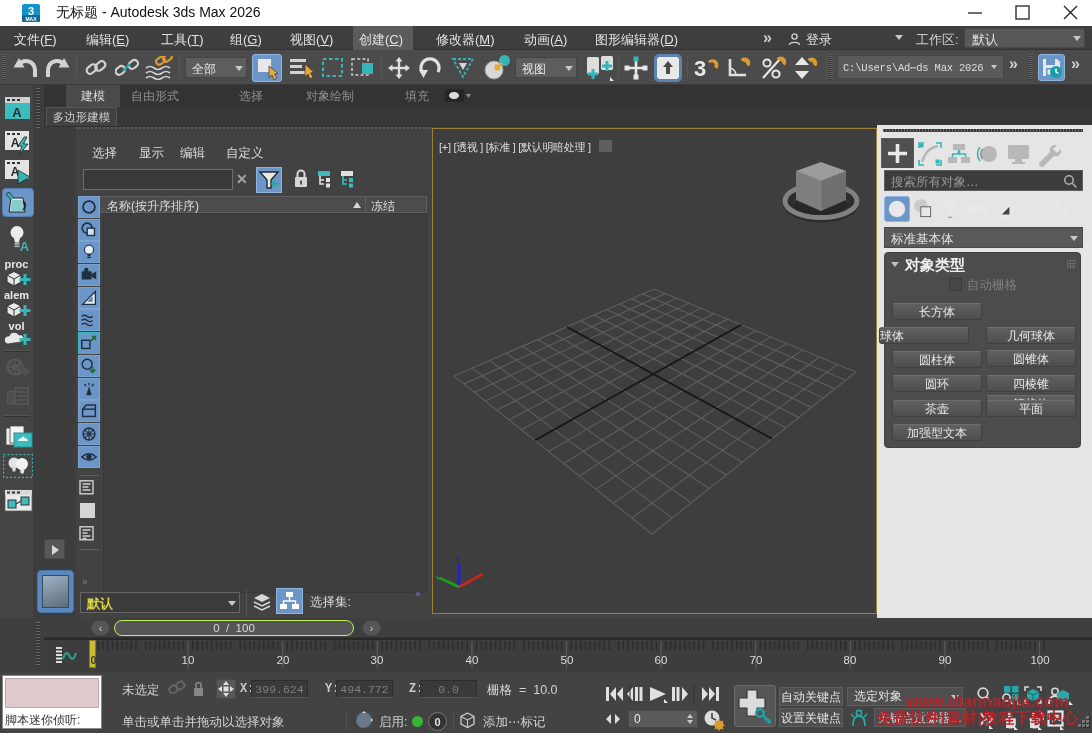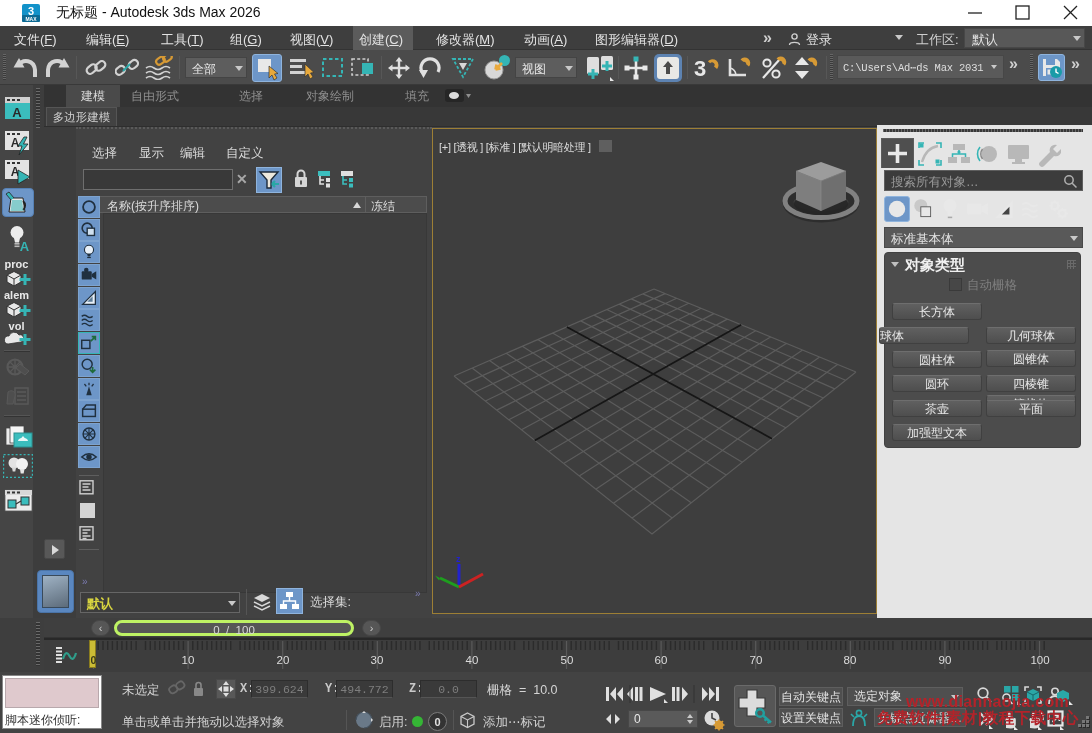--- a/index.html
+++ b/index.html
@@ -184,21 +184,21 @@
 
   <svg class="abs" style="left:792px;top:5px;" width="28" height="26" viewBox="0 0 28 26">
     <path d="M10 2 L17 10 3 10 z" fill="#e8e8e8"></path>
     <path d="M10 24 L3 16 17 16 z" fill="#e8e8e8"></path>
     <path d="M15 8 a5.5 5.5 0 0 1 11 0 l-3.6 0 a2.2 2.2 0 0 0 -3.8 0 z" transform="rotate(40 20 7)" fill="#d79a35"></path>
   </svg>
   <div class="sep" style="left:826px;top:6px;height:23px;"></div>
   <div class="abs" style="left:830px;top:4px;width:3px;height:26px;background:repeating-linear-gradient(#666 0 1px,#3a3a3a 1px 2px);"></div>
 
   <div class="abs" style="left:837px;top:5px;width:167px;height:24px;background:#5a5a5a;border:1px solid #474747;font-family:'Liberation Mono',monospace;font-size:10.5px;color:#dedede;">
-    <div class="abs" style="left:5px;top:5px;letter-spacing:-0.2px;">C:\Users\Ad⋯ds Max 2031</div>
+    <div class="abs" style="left:5px;top:5px;letter-spacing:-0.2px;">C:\Users\Ad⋯ds Max 2026</div>
     <div class="abs" style="left:153px;top:9px;width:0;height:0;border-left:3.5px solid transparent;border-right:3.5px solid transparent;border-top:4.5px solid #c9c9c9;"></div>
   </div>
   <div class="abs" style="left:1009px;top:5px;color:#d0d0d0;font-size:16px;font-weight:bold;">»</div>
   <div class="abs" style="left:1030px;top:4px;width:3px;height:26px;background:repeating-linear-gradient(#666 0 1px,#3a3a3a 1px 2px);"></div>
 
   <div class="abs" style="left:1038px;top:4px;width:27px;height:27px;background:#6d96c8;border:1px solid #8fb4dd;border-radius:3px;">
     <svg width="25" height="25" viewBox="0 0 25 25">
       <path d="M4 4 L18 4 21 7 21 21 4 21 z" fill="#e8e8e8"></path>
       <rect x="7" y="4" width="9" height="6" fill="#6d96c8"></rect>
       <rect x="7" y="13" width="11" height="8" fill="#6d96c8"></rect>
@@ -628,21 +628,21 @@
 <div class="abs" style="left:109px;top:275px;width:90px;height:17px;line-height:16px;background:linear-gradient(#606060,#4e4e4e);border:1px solid #404040;border-top-color:#6e6e6e;border-radius:3px;font-size:12px;color:#e8e8e8;text-align:center;">平面</div>
 <div class="abs" style="left:15px;top:299px;width:90px;height:17px;line-height:16px;background:linear-gradient(#606060,#4e4e4e);border:1px solid #404040;border-top-color:#6e6e6e;border-radius:3px;font-size:12px;color:#e8e8e8;text-align:center;">加强型文本</div>
 </div>
 
 <div class="abs" style="left:0;top:618px;width:44px;height:54px;background:#3e3e3e;">
   <div class="abs" style="left:36px;top:4px;width:4px;height:44px;background:repeating-linear-gradient(#6a6a6a 0 1px,#333 1px 3px);"></div>
 </div>
 
 <div id="timeslider" class="abs" style="left:44px;top:618px;width:1048px;height:20px;background:#3f3f3f;border-bottom:1px solid #333;">
   <div class="abs" style="left:47px;top:2px;width:19px;height:16px;background:#565656;border:1px solid #474747;border-radius:8px;color:#ccc;font-size:11px;text-align:center;line-height:15px;">‹</div>
-  <div class="abs" style="left:70px;top:2px;width:240px;height:16px;background:#565656;border:3px solid #bef264;border-radius:8px;color:#d8d8d8;font-size:11.5px;text-align:center;line-height:15px;">0&nbsp;&nbsp;/&nbsp;&nbsp;100</div>
+  <div class="abs" style="left:70px;top:2px;width:240px;height:16px;background:#565656;border:1px solid #bef264;border-radius:8px;color:#d8d8d8;font-size:11.5px;text-align:center;line-height:15px;">0&nbsp;&nbsp;/&nbsp;&nbsp;100</div>
   <div class="abs" style="left:318px;top:2px;width:19px;height:16px;background:#565656;border:1px solid #474747;border-radius:8px;color:#ccc;font-size:11px;text-align:center;line-height:15px;">›</div>
 </div>
 
 <div id="trackbar" class="abs" style="left:44px;top:638px;width:1048px;height:34px;background:#3d3d3d;">
 <div class="abs" style="left:0;top:0;width:1048px;height:2px;background:#282828;"></div>
 <svg class="abs" style="left:10px;top:8px;" width="24" height="20" viewBox="0 0 24 20">
 <path d="M2 2 l6 0 M2 5.5 l6 0 M2 9 l6 0 M2 12.5 l6 0 M2 16 l6 0" stroke="#e0e0e0" stroke-width="1.8"></path>
 <path d="M9 13 q3 -10 6.5 -3 q3.5 7 6.5 -3" fill="none" stroke="#2f9d8a" stroke-width="2.2"></path>
 </svg>
 <svg class="abs" style="left:0;top:0;" width="1048" height="34" viewBox="0 0 1048 34">

